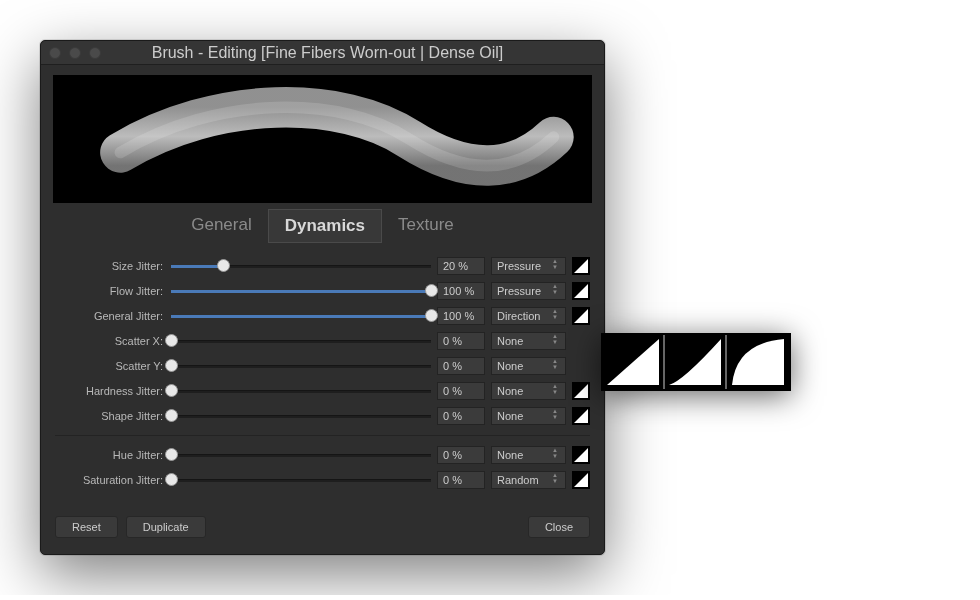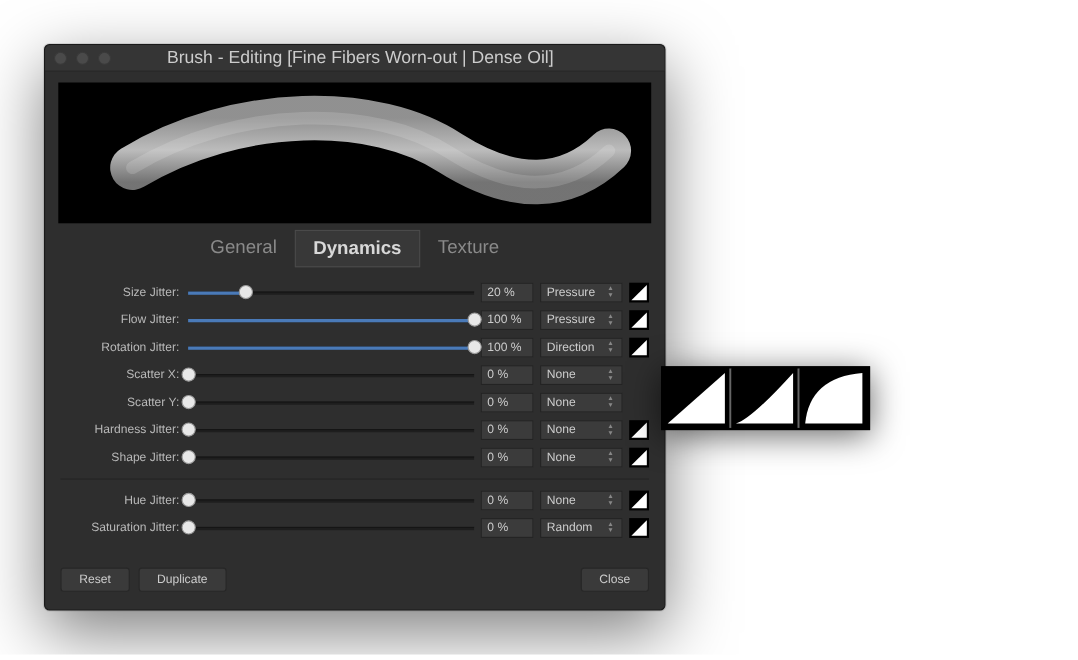--- a/index.html
+++ b/index.html
@@ -15,21 +15,21 @@
 .tab { padding:6px 16px; color:#8a8a8a; font-size:17px; cursor:pointer; }
 .tab.active { background:#383838; color:#d8d8d8; border:1px solid #4a4a4a; border-radius:0;font-weight:bold; }
 .panel { padding:4px 14px 10px; }
 .row { display:flex; align-items:center; height:22px; margin-bottom:3px; gap:6px; position:relative; }
 .lbl { width:110px; text-align:right; color:#b8b8b8; padding-right:2px; }
 .slider { flex:1; height:16px; position:relative; display:flex; align-items:center; }
 .track { position:absolute; height:3px; width:100%; background:#1e1e1e; border-top:1px solid #151515; }
 .fill { position:absolute; height:3px; background:#4a7ab8; }
 .thumb { position:absolute; width:13px; height:13px; border-radius:50%; background:#e8e8e8; border:1px solid #999; top:1px; margin-left:-6px; }
 .val { width:48px; height:18px; background:#3b3b3b; border:1px solid #232323; color:#ccc; padding:0 5px; font-size:11px; line-height:16px; }
-.sel { width:75px; height:18px; background:#3b3b3b; border:1px solid #232323; color:#ccc; padding:0 5px; font-size:11px; line-height:16px; display:flex; align-items:center; justify-content:space-between; }
+.sel { width:75px; height:18px; background:#3b3b3b; border:1px solid #232323; color:#ccc; padding:0 5px; font-size:11px; line-height:16px; display:flex; align-items:flex-start; justify-content:space-between; }
 .stepper { width:8px; display:flex; flex-direction:column; font-size:6px; color:#888; line-height:6px; }
 .curve { width:18px; height:18px; background:#000; display:flex; align-items:flex-end; }
 .curve svg { width:100%; height:100%; }
 .divider { height:1px; background:#232323; margin:8px 0; }
 .footer { display:flex; padding:12px 14px 16px; gap:8px; }
 .btn { height:22px; padding:0 16px; background:#3a3a3a; border:1px solid #272727; color:#ccc; font-size:11px; border-radius:3px; cursor:pointer; }
 .spacer { flex:1; }
 .popout { position:absolute; left:560px; top:292px; display:flex; background:#000; border:2px solid #000; box-shadow:0 5px 30px rgba(0,0,0,.6); }
 .popout .pcell { width:62px; height:54px; background:#000; border-right:2px solid #666; display:flex; }
 .popout .pcell:last-child { border-right:none; }
@@ -107,21 +107,21 @@
               <span>▼</span>
             </span>
           </div>
           <div class="curve">
             <svg viewBox="0 0 18 18">
               <polygon points="2,16 16,16 16,2" fill="#fff"></polygon>
             </svg>
           </div>
         </div>
         <div class="row">
-          <div class="lbl">Rotation Jitter:</div>
+          <div class="lbl">General Jitter:</div>
           <div class="slider">
             <div class="track"></div>
             <div class="fill" style="width: 100%;"></div>
             <div class="thumb" style="left: 100%;"></div>
           </div>
           <div class="val">100 %</div>
           <div class="sel">
             <span>Direction</span>
             <span class="stepper">
               <span>▲</span>

